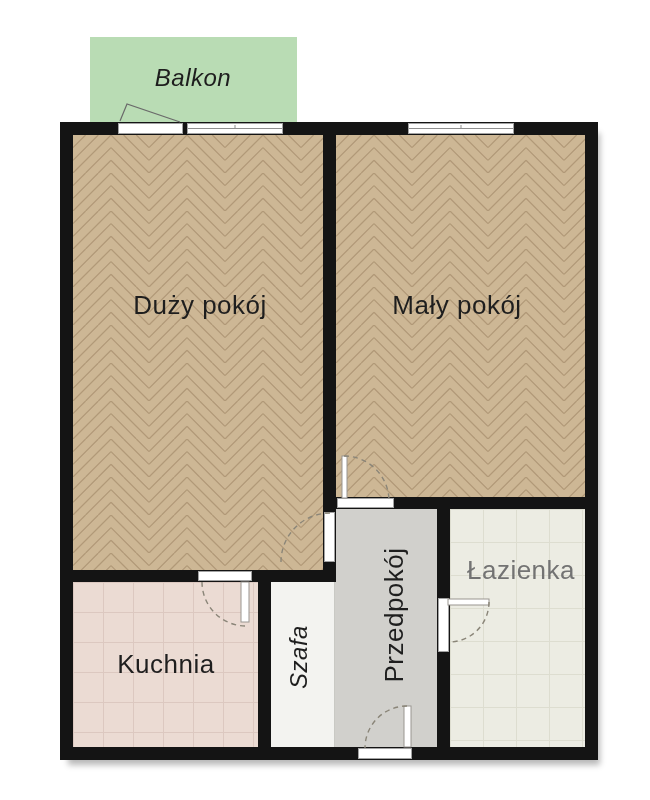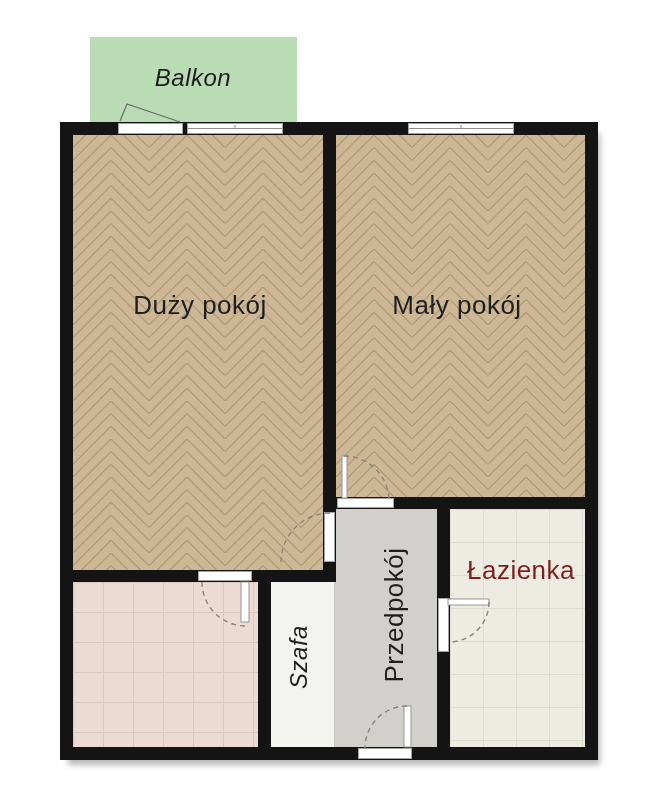--- a/index.html
+++ b/index.html
@@ -113,17 +113,18 @@
       <path d="M330 513 A49 49 0 0 0 281 562"></path>
       <path d="M344 456 A45 45 0 0 1 389 501"></path>
       <path d="M489 602 A40 40 0 0 1 449 642"></path>
       <path d="M407 706 A42 42 0 0 0 365 748"></path>
     </g>
   </svg>
 
   <div class="label sm italic" style="left: 193px; top: 78px; color: rgb(30, 30, 30);">Balkon</div>
   <div class="label" style="left: 457px; top: 305px; color: rgb(30, 30, 30);">Mały pokój</div>
   <div class="label" style="left: 200px; top: 305px; color: rgb(30, 30, 30);">Duży pokój</div>
+  <div class="label" style="left: 166px; top: 664px; color: rgb(30, 30, 30);">Kuchnia</div>
   <div class="label sm italic vert" style="left: 299px; top: 657px; color: rgb(30, 30, 30);">Szafa</div>
   <div class="label vert" style="left: 394px; top: 615px; color: rgb(30, 30, 30);">Przedpokój</div>
-  <div class="label" style="left: 521px; top: 570px; color: #7f1d1d;">Łazienka</div>
+  <div class="label" style="left: 521px; top: 570px; color: #737373;">Łazienka</div>
 
 </div>
 
 </body></html>

